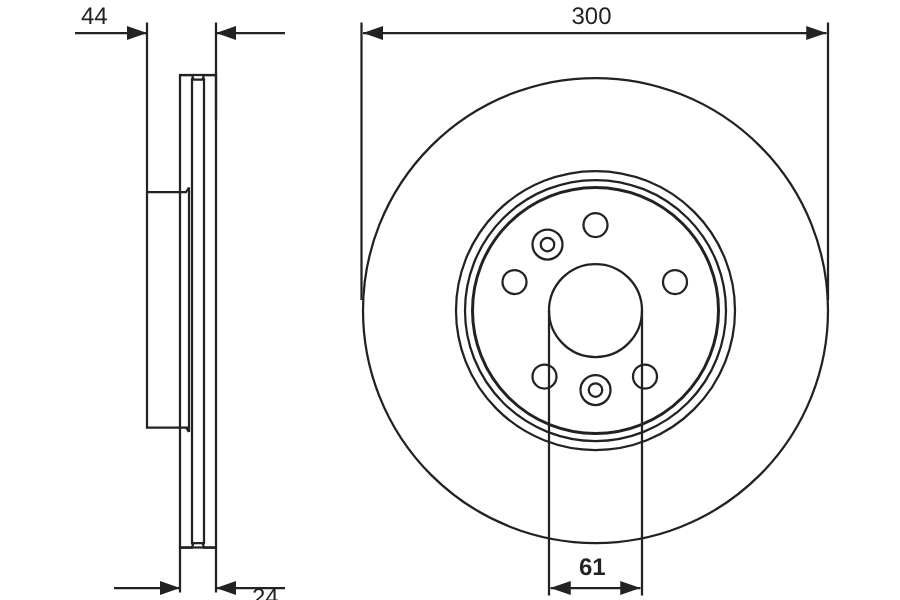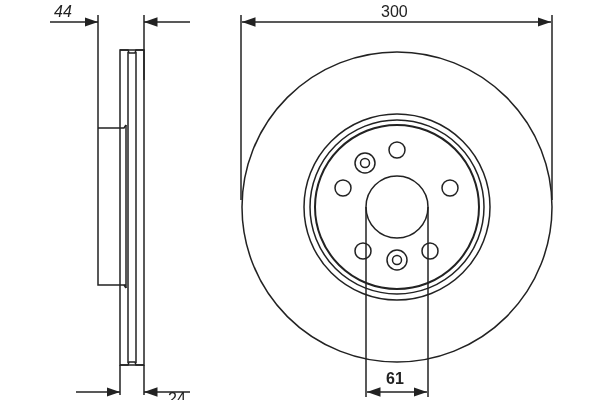--- a/index.html
+++ b/index.html
@@ -72,16 +72,16 @@
       <circle cx="397" cy="260" r="10"></circle>
       <circle cx="397" cy="260" r="4.5"></circle>
 
       <line x1="366" y1="207" x2="366" y2="397"></line>
       <line x1="428" y1="207" x2="428" y2="397"></line>
       <line x1="367" y1="392" x2="427" y2="392" marker-start="url(#arrow)" marker-end="url(#arrow)"></line>
     </g>
   </g>
 </svg>
 
-<div class="dim-label" style="left:54px; top:4px;font-style:italic;">44</div>
+<div class="dim-label" style="left:54px; top:4px;">44</div>
 <div class="dim-label" style="left:168px; top:371px;margin-top:20px;">24</div>
 <div class="dim-label" style="left:381px; top:4px;">300</div>
 <div class="dim-label" style="left:386px; top:371px;font-weight:bold;">61</div>
 
 </body></html>

